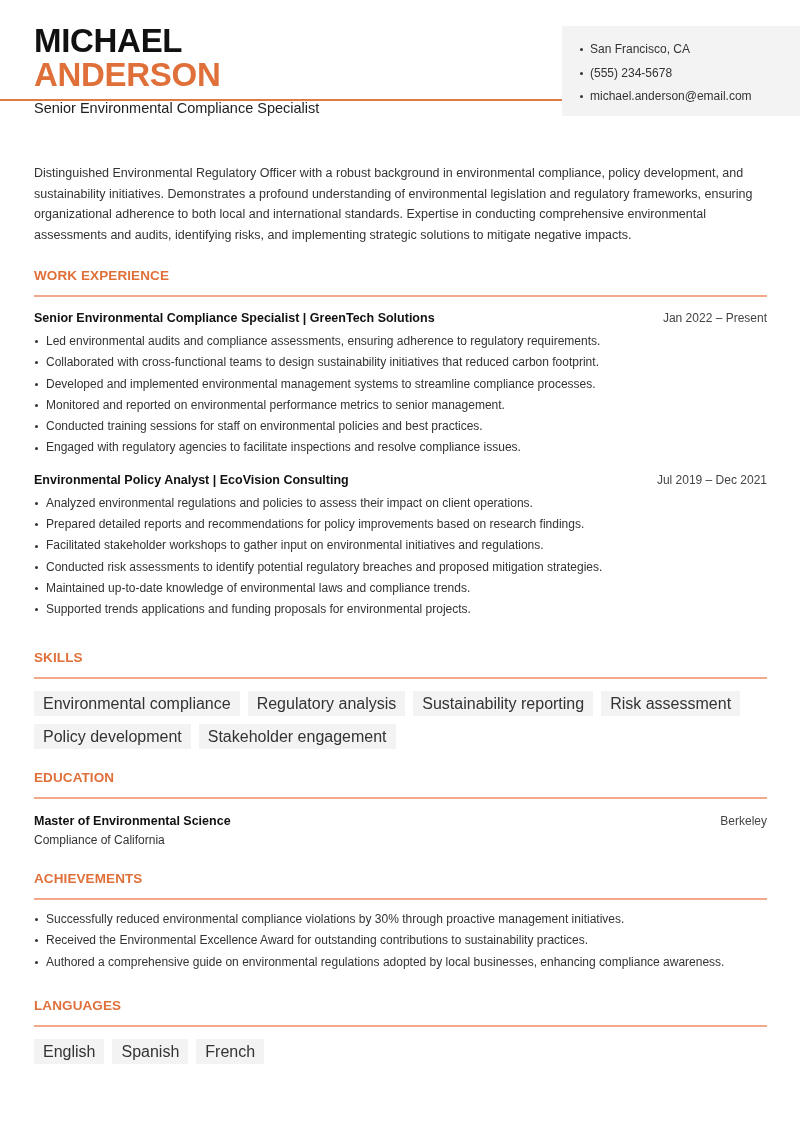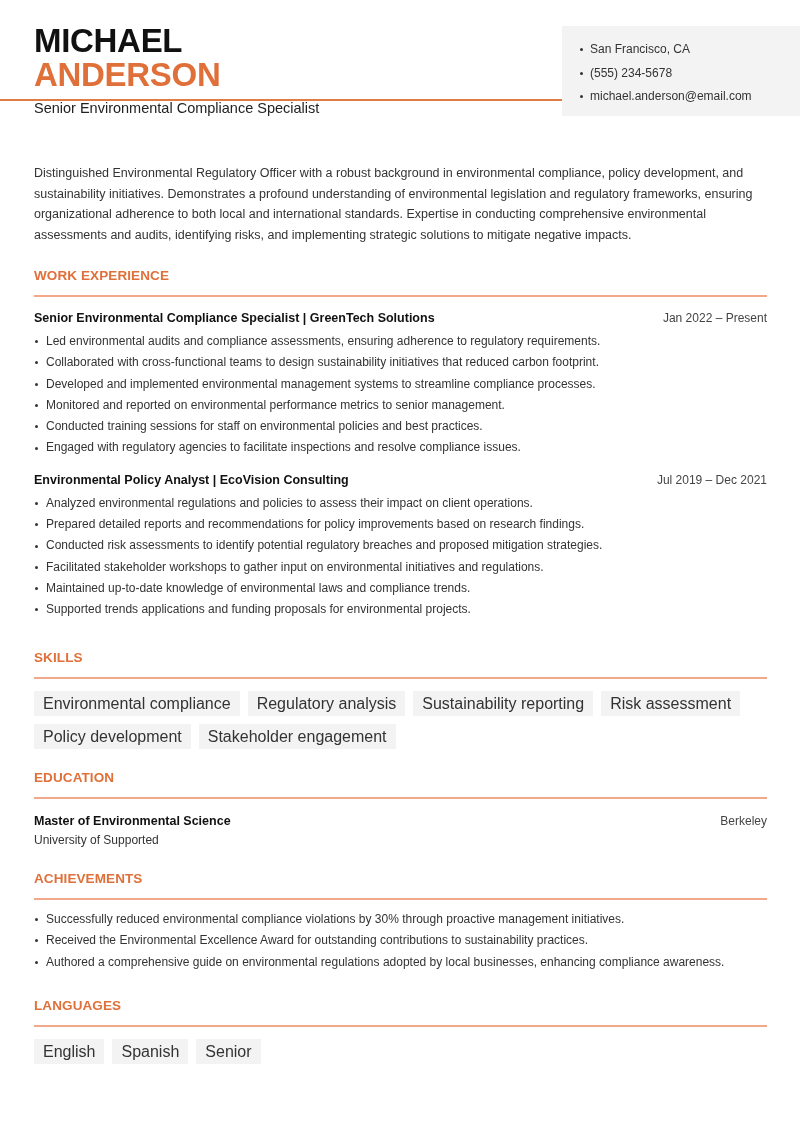--- a/index.html
+++ b/index.html
@@ -152,25 +152,25 @@
       <li>
           <span class="bullet"></span>
           <span>Analyzed environmental regulations and policies to assess their impact on client operations.</span>
         </li>
       <li>
           <span class="bullet"></span>
           <span>Prepared detailed reports and recommendations for policy improvements based on research findings.</span>
         </li>
       <li>
           <span class="bullet"></span>
+          <span>Facilitated stakeholder workshops to gather input on environmental initiatives and regulations.</span>
+        </li>
+      <li>
+          <span class="bullet"></span>
           <span>Conducted risk assessments to identify potential regulatory breaches and proposed mitigation strategies.</span>
-        </li>
-      <li>
-          <span class="bullet"></span>
-          <span>Facilitated stakeholder workshops to gather input on environmental initiatives and regulations.</span>
         </li>
       <li>
           <span class="bullet"></span>
           <span>Maintained up-to-date knowledge of environmental laws and compliance trends.</span>
         </li>
       <li>
           <span class="bullet"></span>
           <span>Supported trends applications and funding proposals for environmental projects.</span>
         </li>
     </ul>
@@ -191,21 +191,21 @@
 </div>
 
 <div class="section" style="top:768px;">
   <div class="section-title">EDUCATION</div>
   <div class="section-rule"></div>
   <div style="margin-top:14px;">
     <div class="edu-row">
       <span class="edu-degree">Master of Environmental Science</span>
       <span class="edu-loc">Berkeley</span>
     </div>
-    <div class="edu-school">University of Supported</div>
+    <div class="edu-school">Compliance of California</div>
   </div>
 </div>
 
 <div class="section" style="top:869px;">
   <div class="section-title">ACHIEVEMENTS</div>
   <div class="section-rule"></div>
   <ul class="bullets" style="margin-top:9px;">
     <li>
         <span class="bullet"></span>
         <span>Successfully reduced environmental compliance violations by 30% through proactive management initiatives.</span>
@@ -220,15 +220,15 @@
       </li>
   </ul>
 </div>
 
 <div class="section" style="top:996px;">
   <div class="section-title">LANGUAGES</div>
   <div class="section-rule"></div>
   <div class="chips" style="margin-top:12px;">
     <span class="chip">English</span>
     <span class="chip">Spanish</span>
-    <span class="chip">Senior</span>
+    <span class="chip">French</span>
   </div>
 </div>
 
 </body></html>

